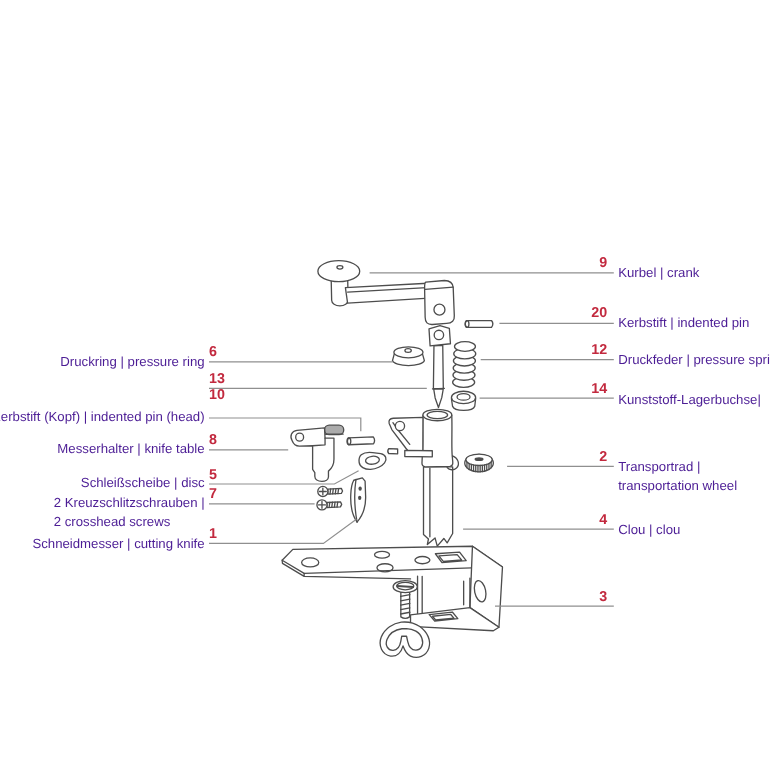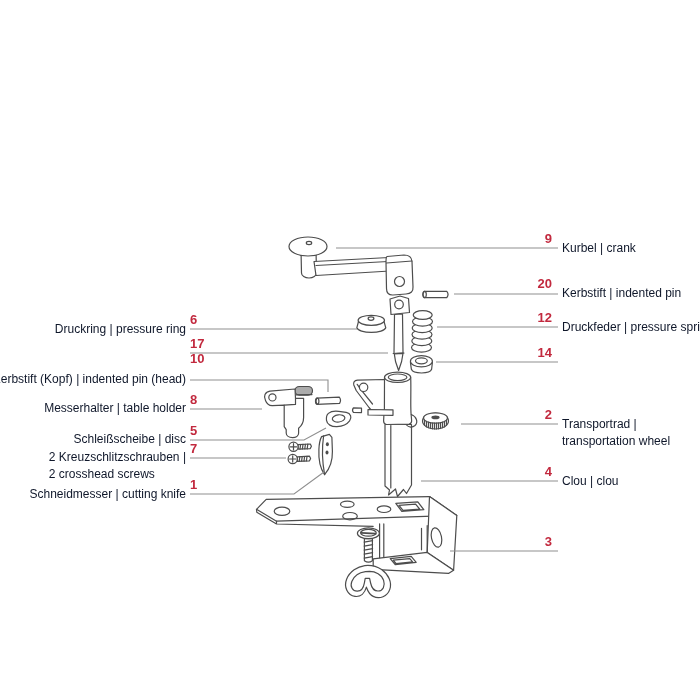--- a/index.html
+++ b/index.html
@@ -5,21 +5,21 @@
   html,body{margin:0;padding:0;background:#fff;}
   .stage{position:relative;width:700px;height:700px;background:#ffffff;overflow:hidden;
          font-family:"Liberation Sans",sans-serif;}
   .stage svg{position:absolute;left:0;top:0;}
   .a  {stroke:#4d4d4d;stroke-width:1.2;fill:none;stroke-linecap:round;stroke-linejoin:round;}
   .af {stroke:#4d4d4d;stroke-width:1.2;fill:#ffffff;stroke-linecap:round;stroke-linejoin:round;}
   .ac {stroke:#4d4d4d;stroke-width:1.2;fill:#ababab;stroke-linejoin:round;}
   .ad {fill:#4d4d4d;stroke:none;}
   .aw {stroke:#4d4d4d;stroke-width:1.8;fill:none;stroke-linecap:round;}
   .ldr{stroke:#8f8f8f;stroke-width:1.1;fill:none;}
-  .lbl{position:absolute;font-size:12px;line-height:16.5px;color:#0f172a;white-space:nowrap;}
+  .lbl{position:absolute;font-size:12px;line-height:16.5px;color:#4c1d95;white-space:nowrap;}
   .lbl.L{right:514px;text-align:left;margin-left:26px;}
   .lbl.R{left:562px;text-align:left;}
   .lbl span{display:block;}
   .num{position:absolute;font-size:13px;font-weight:bold;color:#c2293e;line-height:14px;}
   .num.NL{left:190px;}
   .num.NR{right:148px;}
 </style>
 </head>
 <body>
 
@@ -163,42 +163,42 @@
       <path class="ldr" d="M454,294 H558"></path>
       <path class="ldr" d="M437,327 H558"></path>
       <path class="ldr" d="M436,362 H558"></path>
       <path class="ldr" d="M461,424 H558"></path>
       <path class="ldr" d="M421,481 H558"></path>
       <path class="ldr" d="M450,551 H558"></path>
     </g>
   </svg>
 
   <div class="num NL" style="top:313px">6</div>
-  <div class="num NL" style="top:337px">17</div>
+  <div class="num NL" style="top:337px">13</div>
   <div class="num NL" style="top:352px">10</div>
   <div class="num NL" style="top:393px">8</div>
   <div class="num NL" style="top:424px">5</div>
   <div class="num NL" style="top:442px">7</div>
   <div class="num NL" style="top:478px">1</div>
   <div class="num NR" style="top:232px">9</div>
   <div class="num NR" style="top:277px">20</div>
   <div class="num NR" style="top:311px">12</div>
   <div class="num NR" style="top:346px">14</div>
   <div class="num NR" style="top:408px">2</div>
   <div class="num NR" style="top:465px">4</div>
   <div class="num NR" style="top:535px">3</div>
 
   <div class="lbl L" style="top:321px">
     <span>Druckring | pressure ring</span>
   </div>
   <div class="lbl L" style="top:371px">
     <span>Kerbstift (Kopf) | indented pin (head)</span>
   </div>
   <div class="lbl L" style="top:400px">
-    <span>Messerhalter | table holder</span>
+    <span>Messerhalter | knife table</span>
   </div>
   <div class="lbl L" style="top:431px">
     <span>Schleißscheibe | disc</span>
   </div>
   <div class="lbl L" style="top:449px">
     <span>2 Kreuzschlitzschrauben |</span>
     <span>2 crosshead screws</span>
   </div>
   <div class="lbl L" style="top:486px">
     <span>Schneidmesser | cutting knife</span>
@@ -207,20 +207,21 @@
   <div class="lbl R" style="top:240px">
     <span>Kurbel | crank</span>
   </div>
   <div class="lbl R" style="top:285px">
     <span>Kerbstift | indented pin</span>
   </div>
   <div class="lbl R" style="top:319px">
     <span>Druckfeder | pressure spring</span>
   </div>
   <div class="lbl R" style="top:355px">
+    <span>Kunststoff-Lagerbuchse|</span>
   </div>
   <div class="lbl R" style="top:416px">
     <span>Transportrad |</span>
     <span>transportation wheel</span>
   </div>
   <div class="lbl R" style="top:473px">
     <span>Clou | clou</span>
   </div>
 
 </div>

